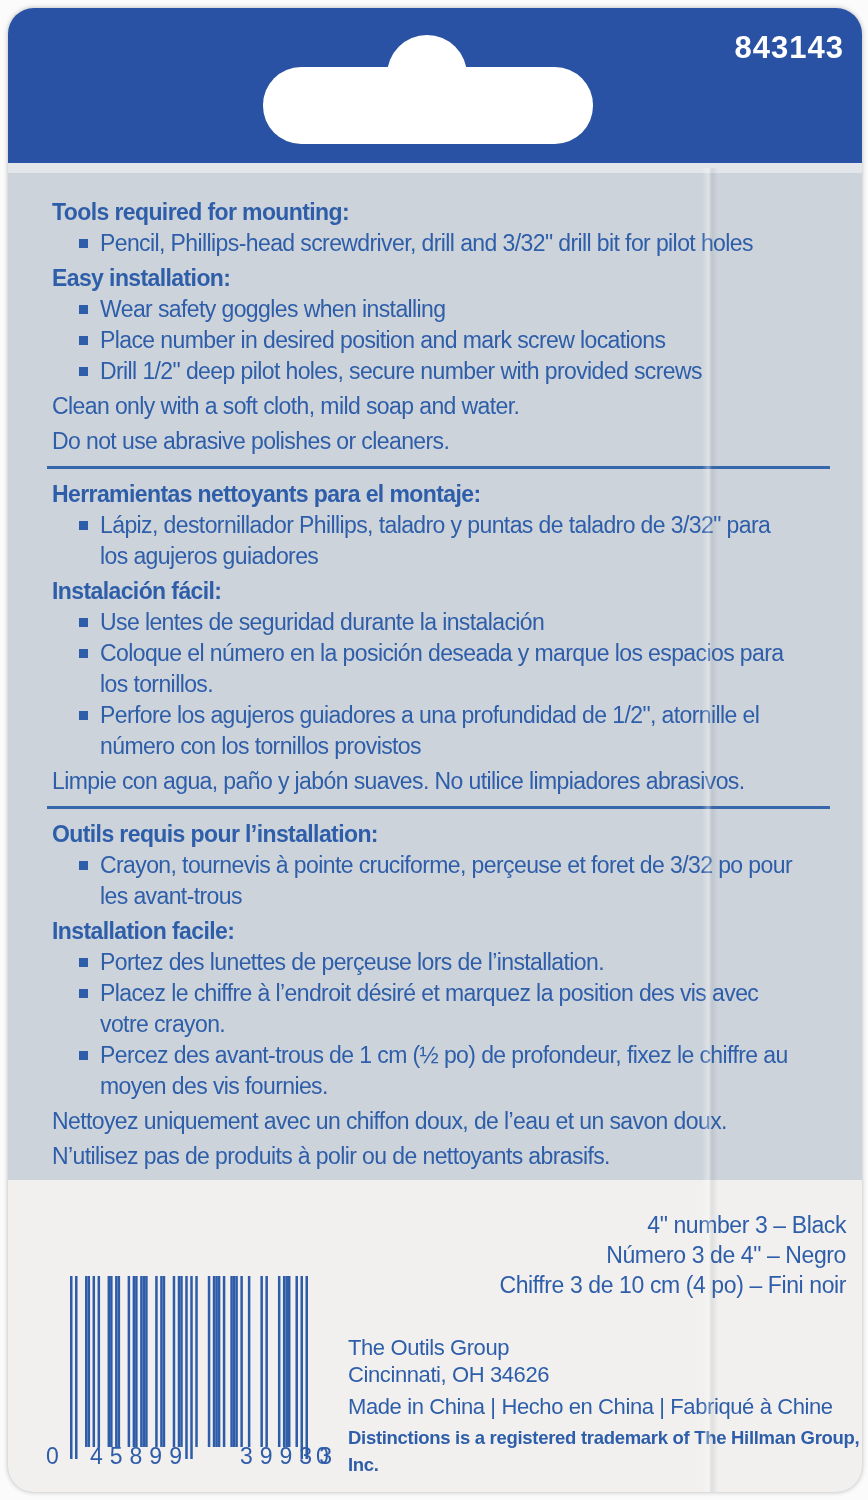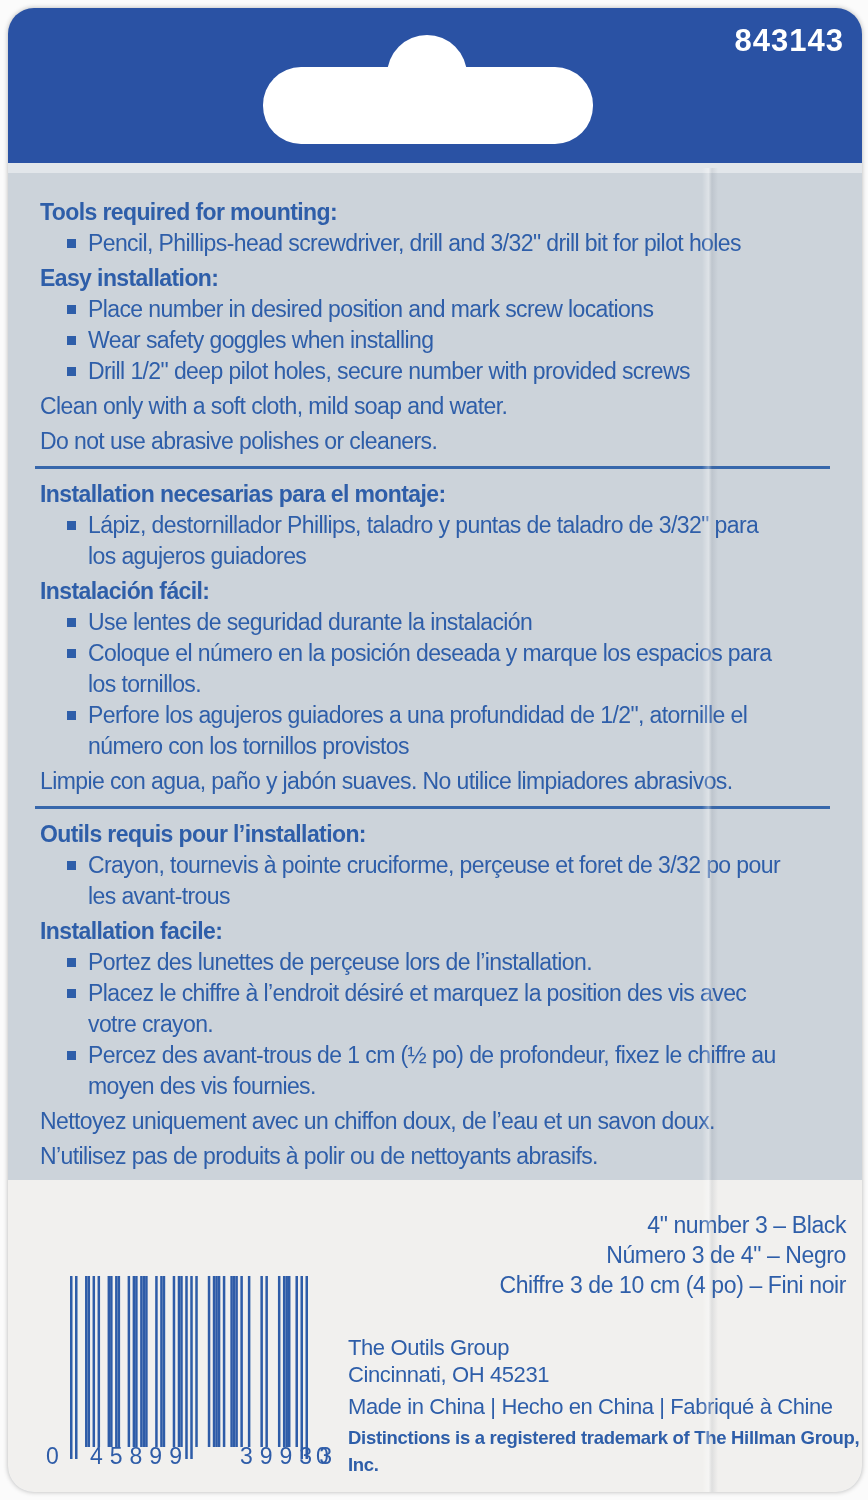--- a/index.html
+++ b/index.html
@@ -31,28 +31,28 @@
   }
   .hole-rect{
     position:absolute;left:255px;top:59px;width:330px;height:77px;
     background:#fff;border-radius:38px;
   }
   .hole-bump{
     position:absolute;left:379px;top:27px;width:80px;height:80px;
     background:#fff;border-radius:50%;
   }
   .product-code{
-    position:absolute;right:18px;top:15px;
+    position:absolute;right:18px;top:22px;
     color:var(--code-white);font-size:31px;font-weight:bold;letter-spacing:1px;
   }
   .header-gap{height:10px;background:#e2e6ea;flex:none;}
   .content{
     flex:1;min-height:0;overflow:hidden;
     background:var(--body-bg);
-    padding:24px 28px 0 32px;
+    padding:24px 28px 0 44px;
     color:var(--text-blue);
     font-size:23px;line-height:31px;letter-spacing:-0.6px;
   }
   .content h2{
     font-size:23px;line-height:31px;margin:4px 0 0 0;font-weight:bold;
   }
   .content section > h2:first-child{margin-top:0;}
   .content ul{list-style:none;margin:0;padding:0;}
   .bullet{display:flex;align-items:flex-start;}
   .sq{
@@ -121,39 +121,39 @@
       <ul>
         <li class="bullet">
             <span class="sq"></span>
             <span class="txt">Pencil, Phillips-head screwdriver, drill and 3/32" drill bit for pilot holes</span>
           </li>
       </ul>
       <h2>Easy installation:</h2>
       <ul>
         <li class="bullet">
             <span class="sq"></span>
+            <span class="txt">Wear safety goggles when installing</span>
+          </li>
+        <li class="bullet">
+            <span class="sq"></span>
             <span class="txt">Place number in desired position and mark screw locations</span>
-          </li>
-        <li class="bullet">
-            <span class="sq"></span>
-            <span class="txt">Wear safety goggles when installing</span>
           </li>
         <li class="bullet">
             <span class="sq"></span>
             <span class="txt">Drill 1/2" deep pilot holes, secure number with provided screws</span>
           </li>
       </ul>
       <p class="care">Clean only with a soft cloth, mild soap and water.</p>
       <p class="care">Do not use abrasive polishes or cleaners.</p>
     </section>
 
     <hr class="divider">
 
     <section>
-      <h2>Installation necesarias para el montaje:</h2>
+      <h2>Herramientas nettoyants para el montaje:</h2>
       <ul>
         <li class="bullet">
             <span class="sq"></span>
             <span class="txt">Lápiz, destornillador Phillips, taladro y puntas de taladro de 3/32" para
 los agujeros guiadores</span>
           </li>
       </ul>
       <h2>Instalación fácil:</h2>
       <ul>
         <li class="bullet">
@@ -263,20 +263,20 @@
           <rect x="94" y="0" width="1" height="61"></rect>
         </svg>
       <span class="bdigit bd0">0</span>
       <span class="bdigit bg1">45899</span>
       <span class="bdigit bg2">39933</span>
       <span class="bdigit bd3">0</span>
     </div>
 
     <div class="company">
       <div>The Outils Group</div>
-      <div>Cincinnati, OH 45231</div>
+      <div>Cincinnati, OH 34626</div>
       <div class="made-in">Made in China  |  Hecho en China  |  Fabriqué à Chine</div>
       <div class="trademark">Distinctions is a registered trademark of The Hillman Group, Inc.</div>
     </div>
   </div>
 
   <div class="crease"></div>
 </div>
 
 </body></html>

